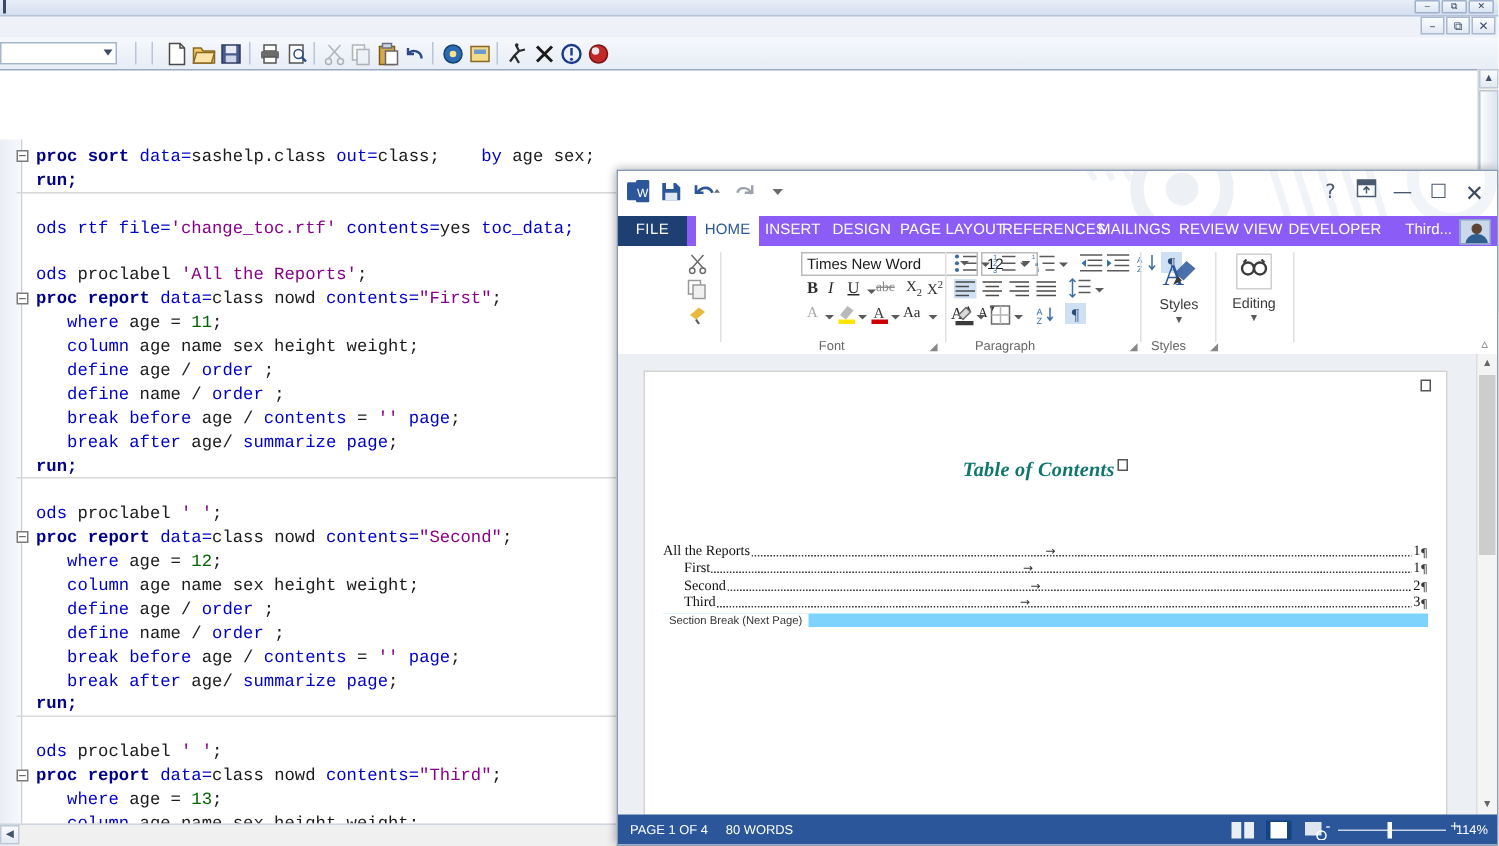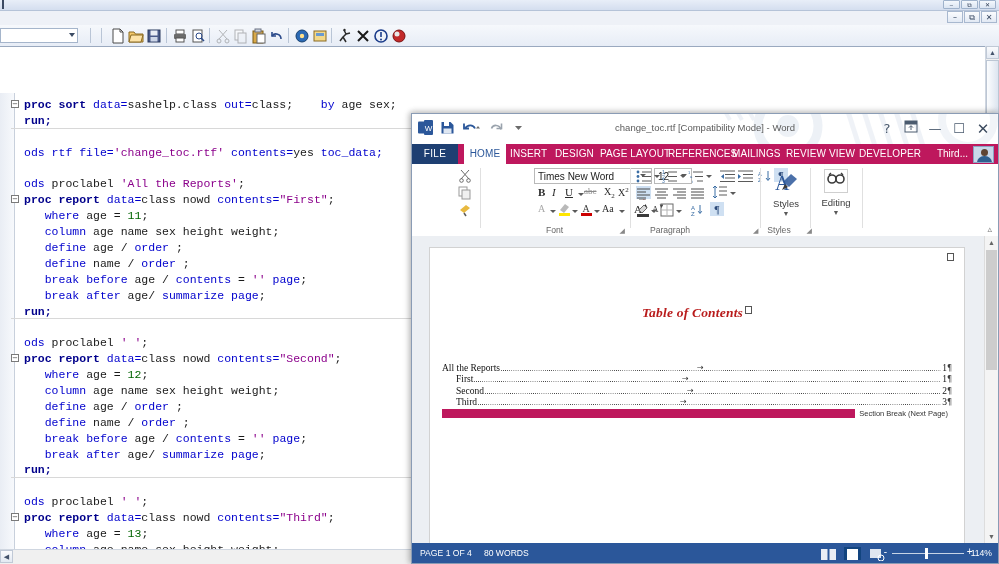--- a/index.html
+++ b/index.html
@@ -72,21 +72,21 @@
   .w-title{position:relative;height:30px;background:#ffffff;overflow:hidden;}
   .w-wm{position:absolute;right:0;top:-34px;width:330px;height:110px;opacity:.55;}
   .w-qat{position:absolute;left:6px;top:6px;display:flex;align-items:center;gap:7px;}
   .qat-ico{width:15px;height:15px;position:relative;}
   .w-doc-title{position:absolute;left:0;right:0;top:8px;text-align:center;
     font-size:9.5px;color:#5a5a5a;}
   .w-tctl{position:absolute;right:4px;top:5px;display:flex;align-items:center;gap:2px;}
   .tctl{width:22px;height:20px;text-align:center;line-height:20px;font-size:13px;color:#4a5a6e;
     font-family:"DejaVu Sans",sans-serif;}
   .tctl.close{font-size:15px;color:#3b4a5e;}
-  .w-tabs{position:relative;height:20px;background:#be185d;}
+  .w-tabs{position:relative;height:20px;background:#8b5cf6;}
   .w-file{position:absolute;left:0;top:0;width:46px;height:20px;background:#1e3f72;
     color:#fff;font-size:10px;line-height:20px;text-align:center;letter-spacing:.3px;}
   .w-tab{position:absolute;top:0;height:20px;color:#ffffff;font-size:10px;line-height:20px;
     letter-spacing:.1px;white-space:nowrap;}
   .w-tab.active{background:#ffffff;color:#2b579a;}
   .w-user{position:absolute;right:30px;top:0;height:20px;color:#fff;font-size:10px;line-height:20px;}
   .w-avatar{position:absolute;right:4px;top:2px;width:21px;height:17px;background:#c9d8ea;
     border:1px solid #8aa4c4;overflow:hidden;box-sizing:border-box;}
   .av-head{position:absolute;left:7px;top:2px;width:7px;height:7px;border-radius:50%;background:#5e4433;}
   .av-body{position:absolute;left:3px;top:9px;width:15px;height:9px;border-radius:7px 7px 0 0;background:#2f5f8f;}
@@ -102,36 +102,36 @@
     background:#fff;font-size:10px;line-height:15px;padding-left:3px;box-sizing:border-box;color:#1a1a1a;}
   .cbarr{position:absolute;right:3px;top:6px;width:0;height:0;
     border-left:3px solid transparent;border-right:3px solid transparent;border-top:3px solid #5a5a5a;}
   .ficon{position:absolute;font-family:"Liberation Serif",serif;color:#2b2b2b;}
   .collapse-rib{position:absolute;right:6px;bottom:2px;font-size:9px;color:#7a7a7a;}
   .w-canvas{position:absolute;left:0;top:122px;right:0;bottom:20px;background:#eceff3;overflow:hidden;}
   .w-page{position:absolute;left:17px;top:11px;width:536px;height:300px;background:#ffffff;
     border:1px solid #d2d2d2;box-sizing:border-box;}
   .toc-title{position:absolute;left:0;right:0;top:57px;text-align:center;
     font-family:"Liberation Serif","DejaVu Serif",serif;font-style:italic;font-weight:bold;
-    font-size:13.5px;color:#b91c1c;letter-spacing:.2px;}
+    font-size:13.5px;color:#0f766e;letter-spacing:.2px;}
   .eom{position:absolute;right:10px;top:5px;width:5px;height:6px;border:1px solid #555;}
   .toc-list{position:absolute;left:12px;right:12px;top:113px;
     font-family:"Liberation Serif","DejaVu Serif",serif;font-size:9.5px;color:#111;}
   .toc-row{position:relative;height:11.5px;display:flex;align-items:flex-end;white-space:nowrap;}
   .toc-label{flex:0 0 auto;}
   .toc-lead{flex:1 1 auto;margin:0 1px 2px 1px;height:1px;
     background-image:linear-gradient(to right,#3a3a3a 1px,transparent 1px);
     background-size:2.1px 1px;background-repeat:repeat-x;}
   .toc-tabarrow{position:absolute;bottom:1px;font-size:8px;color:#333;font-family:"DejaVu Sans",sans-serif;}
   .toc-pg{flex:0 0 auto;}
   .pil{color:#3a3a3a;font-family:"DejaVu Sans",sans-serif;font-size:8px;}
   .sect-break{position:absolute;left:12px;right:12px;top:163px;height:9px;}
   .sect-break .ln{position:absolute;left:0;right:0;top:4px;height:1px;background:#9b9b9b;}
-  .sect-break .lbl{position:absolute;left:0;right:0;top:-2px;text-align:right;
-    font-size:7.5px;color:#333;background:#be185d;display:inline-block;}
+  .sect-break .lbl{position:absolute;left:0;right:0;top:-2px;text-align:left;
+    font-size:7.5px;color:#333;background:#7dd3fc;display:inline-block;}
   .sect-break .lbl span{background:#fff;padding:0 4px;}
   .w-vscroll{position:absolute;right:0;top:122px;bottom:20px;width:13px;background:#f4f4f4;
     border-left:1px solid #ddd;}
   .w-vscroll .vthumb{position:absolute;left:1px;top:1px;width:11px;height:120px;background:#cdcdcd;}
   .w-vscroll .vbtn{position:absolute;left:0;width:13px;height:13px;font-size:7px;color:#666;
     text-align:center;line-height:13px;}
   .w-status{position:absolute;left:0;right:0;bottom:0;height:20px;background:#2b579a;color:#fff;}
   .st-left{position:absolute;left:8px;top:0;height:20px;line-height:20px;font-size:8.6px;display:flex;gap:12px;}
   .st-right{position:absolute;right:6px;top:0;height:20px;display:flex;align-items:center;gap:7px;}
   .view-ico{width:17px;height:13px;position:relative;}
@@ -335,21 +335,20 @@
             <path d="M12.5 3.5v5h-5" stroke="#9aa3ad" stroke-width="1.6" fill="none"></path>
           </svg>
       </div>
       <div class="qat-ico">
         <svg width="15" height="15" viewBox="0 0 15 15">
             <path d="M4 6h7l-3.5 4z" fill="#6b6b6b"></path>
           </svg>
       </div>
     </div>
 
-    <div class="w-doc-title">change_toc.rtf [Compatibility Mode] - Word</div>
 
     <div class="w-tctl">
       <div class="tctl">?</div>
       <div class="tctl">
         <svg width="14" height="13" viewBox="0 0 14 13">
             <rect x="1" y="1" width="12" height="11" fill="none" stroke="#4a5a6e"></rect>
             <rect x="1" y="1" width="12" height="3.5" fill="#4a5a6e"></rect>
             <path d="M7 10V6M5 7.6L7 5.6 9 7.6" stroke="#4a5a6e" fill="none"></path>
           </svg>
       </div>

